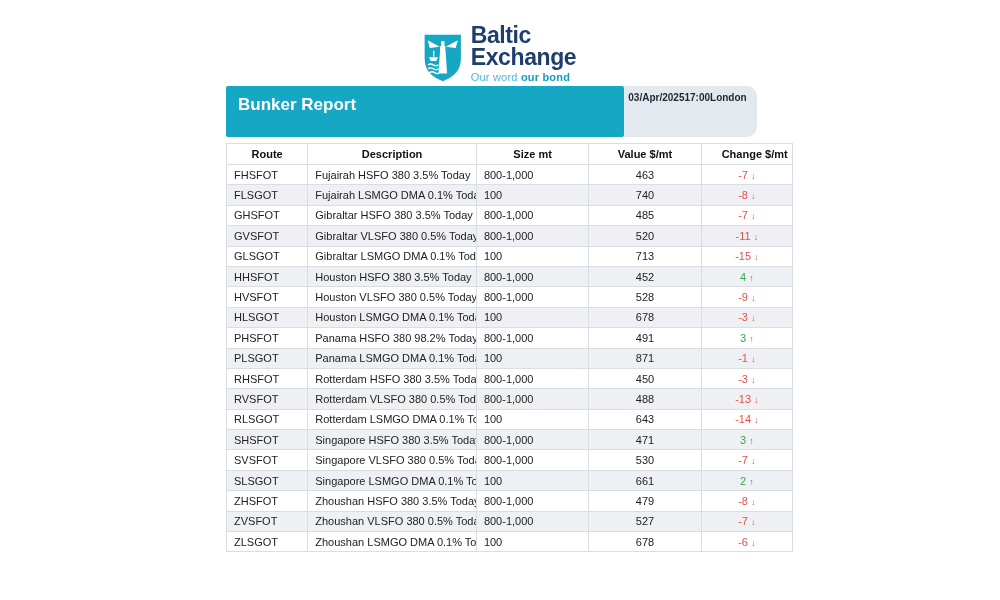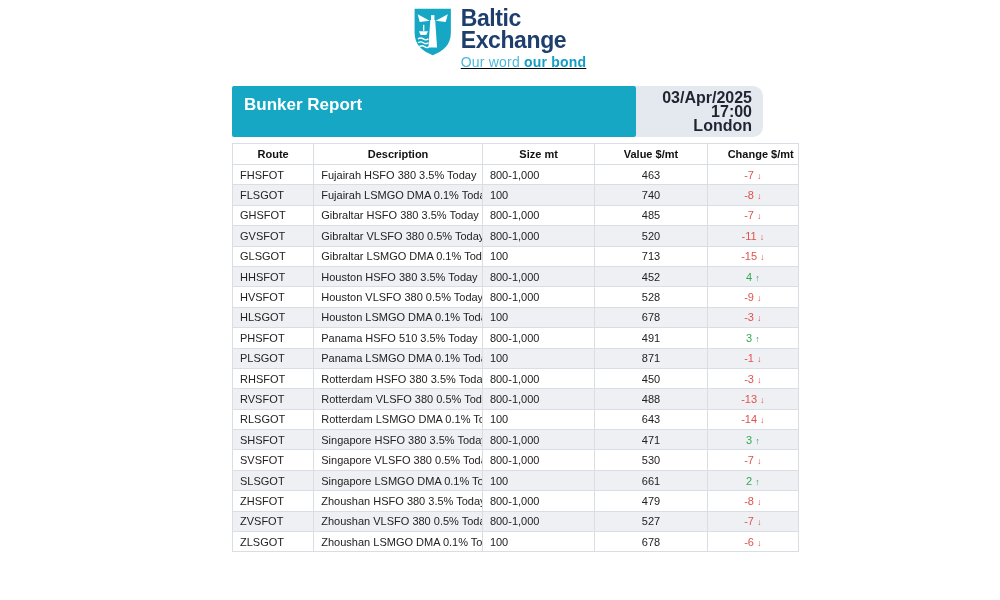--- a/index.html
+++ b/index.html
@@ -3,39 +3,39 @@
 <meta charset="utf-8">
 <style>
   html,body { margin:0; padding:0; }
   body {
     width:1000px; height:600px; background:#ffffff; position:relative;
     font-family:"Liberation Sans", sans-serif; overflow:hidden;
     -webkit-font-smoothing:antialiased;
   }
 
   
-  .logo { position:absolute; top:7px; left:50%; transform:translateX(-50%);
-          display:flex; align-items:flex-start; gap:9px; }
+  .logo { position:absolute; top:24px; left:50%; transform:translateX(-50%);
+          display:flex; align-items:flex-end; gap:9px; }
   .logo svg { display:block; }
   .brand { font-size:23px; font-weight:bold; color:var(--navy);
            line-height:21.5px; letter-spacing:-0.4px; padding-top:1px; }
-  .tagline { margin-top:3px; font-size:14px; letter-spacing:0.2px;text-decoration:underline; }
+  .tagline { margin-top:3px; font-size:11px; letter-spacing:0.2px; }
   .tg-reg  { color:var(--tagline-light); }
   .tg-bold { color:var(--tagline-dark); font-weight:bold; }
 
   
-  .report { position:absolute; left:232px; top:86px; width:531px; }
+  .report { position:absolute; left:226px; top:86px; width:531px; }
   .report-header { display:flex; height:51px; }
   .title-bar { width:427px; background:var(--teal); color:#ffffff;
                font-size:17px; font-weight:bold; box-sizing:border-box;
                padding:9px 0 0 12px; border-radius:2px; }
   .date-box  { width:133px; background:var(--date-box); box-sizing:border-box;
                padding:5px 11px 5px 5px; border-radius:0 10px 10px 0;
-               display:flex; flex-direction:column; justify-content:center;
-               text-align:right; font-size:16px; font-weight:bold;
+               display:flex; flex-direction:row; justify-content:center;
+               text-align:right; font-size:10px; font-weight:bold;
                color:#1f2430; line-height:14px; }
 
   
   table { border-collapse:collapse; table-layout:fixed; width:567px;
           margin-top:6px; font-size:11px; color:#222222; }
   th, td { border:1px solid var(--border); overflow:hidden; white-space:nowrap; }
   th { height:20px; font-weight:bold; text-align:center; padding:0 20px; color:#111; }
   td { height:19.4px; padding:0 7px; }
   tbody tr:nth-child(even) { background:var(--row-alt); }
   .c-route, .c-desc, .c-size { text-align:left; }
@@ -158,21 +158,21 @@
           </tr>
           <tr>
             <td class="c-route">HLSGOT</td>
             <td class="c-desc">Houston LSMGO DMA 0.1% Today</td>
             <td class="c-size">100</td>
             <td class="c-value">678</td>
             <td class="c-change neg"><span>-3</span><span class="arrow">↓</span></td>
           </tr>
           <tr>
             <td class="c-route">PHSFOT</td>
-            <td class="c-desc">Panama HSFO 510 3.5% Today</td>
+            <td class="c-desc">Panama HSFO 380 98.2% Today</td>
             <td class="c-size">800-1,000</td>
             <td class="c-value">491</td>
             <td class="c-change pos"><span>3</span><span class="arrow">↑</span></td>
           </tr>
           <tr>
             <td class="c-route">PLSGOT</td>
             <td class="c-desc">Panama LSMGO DMA 0.1% Today</td>
             <td class="c-size">100</td>
             <td class="c-value">871</td>
             <td class="c-change neg"><span>-1</span><span class="arrow">↓</span></td>

